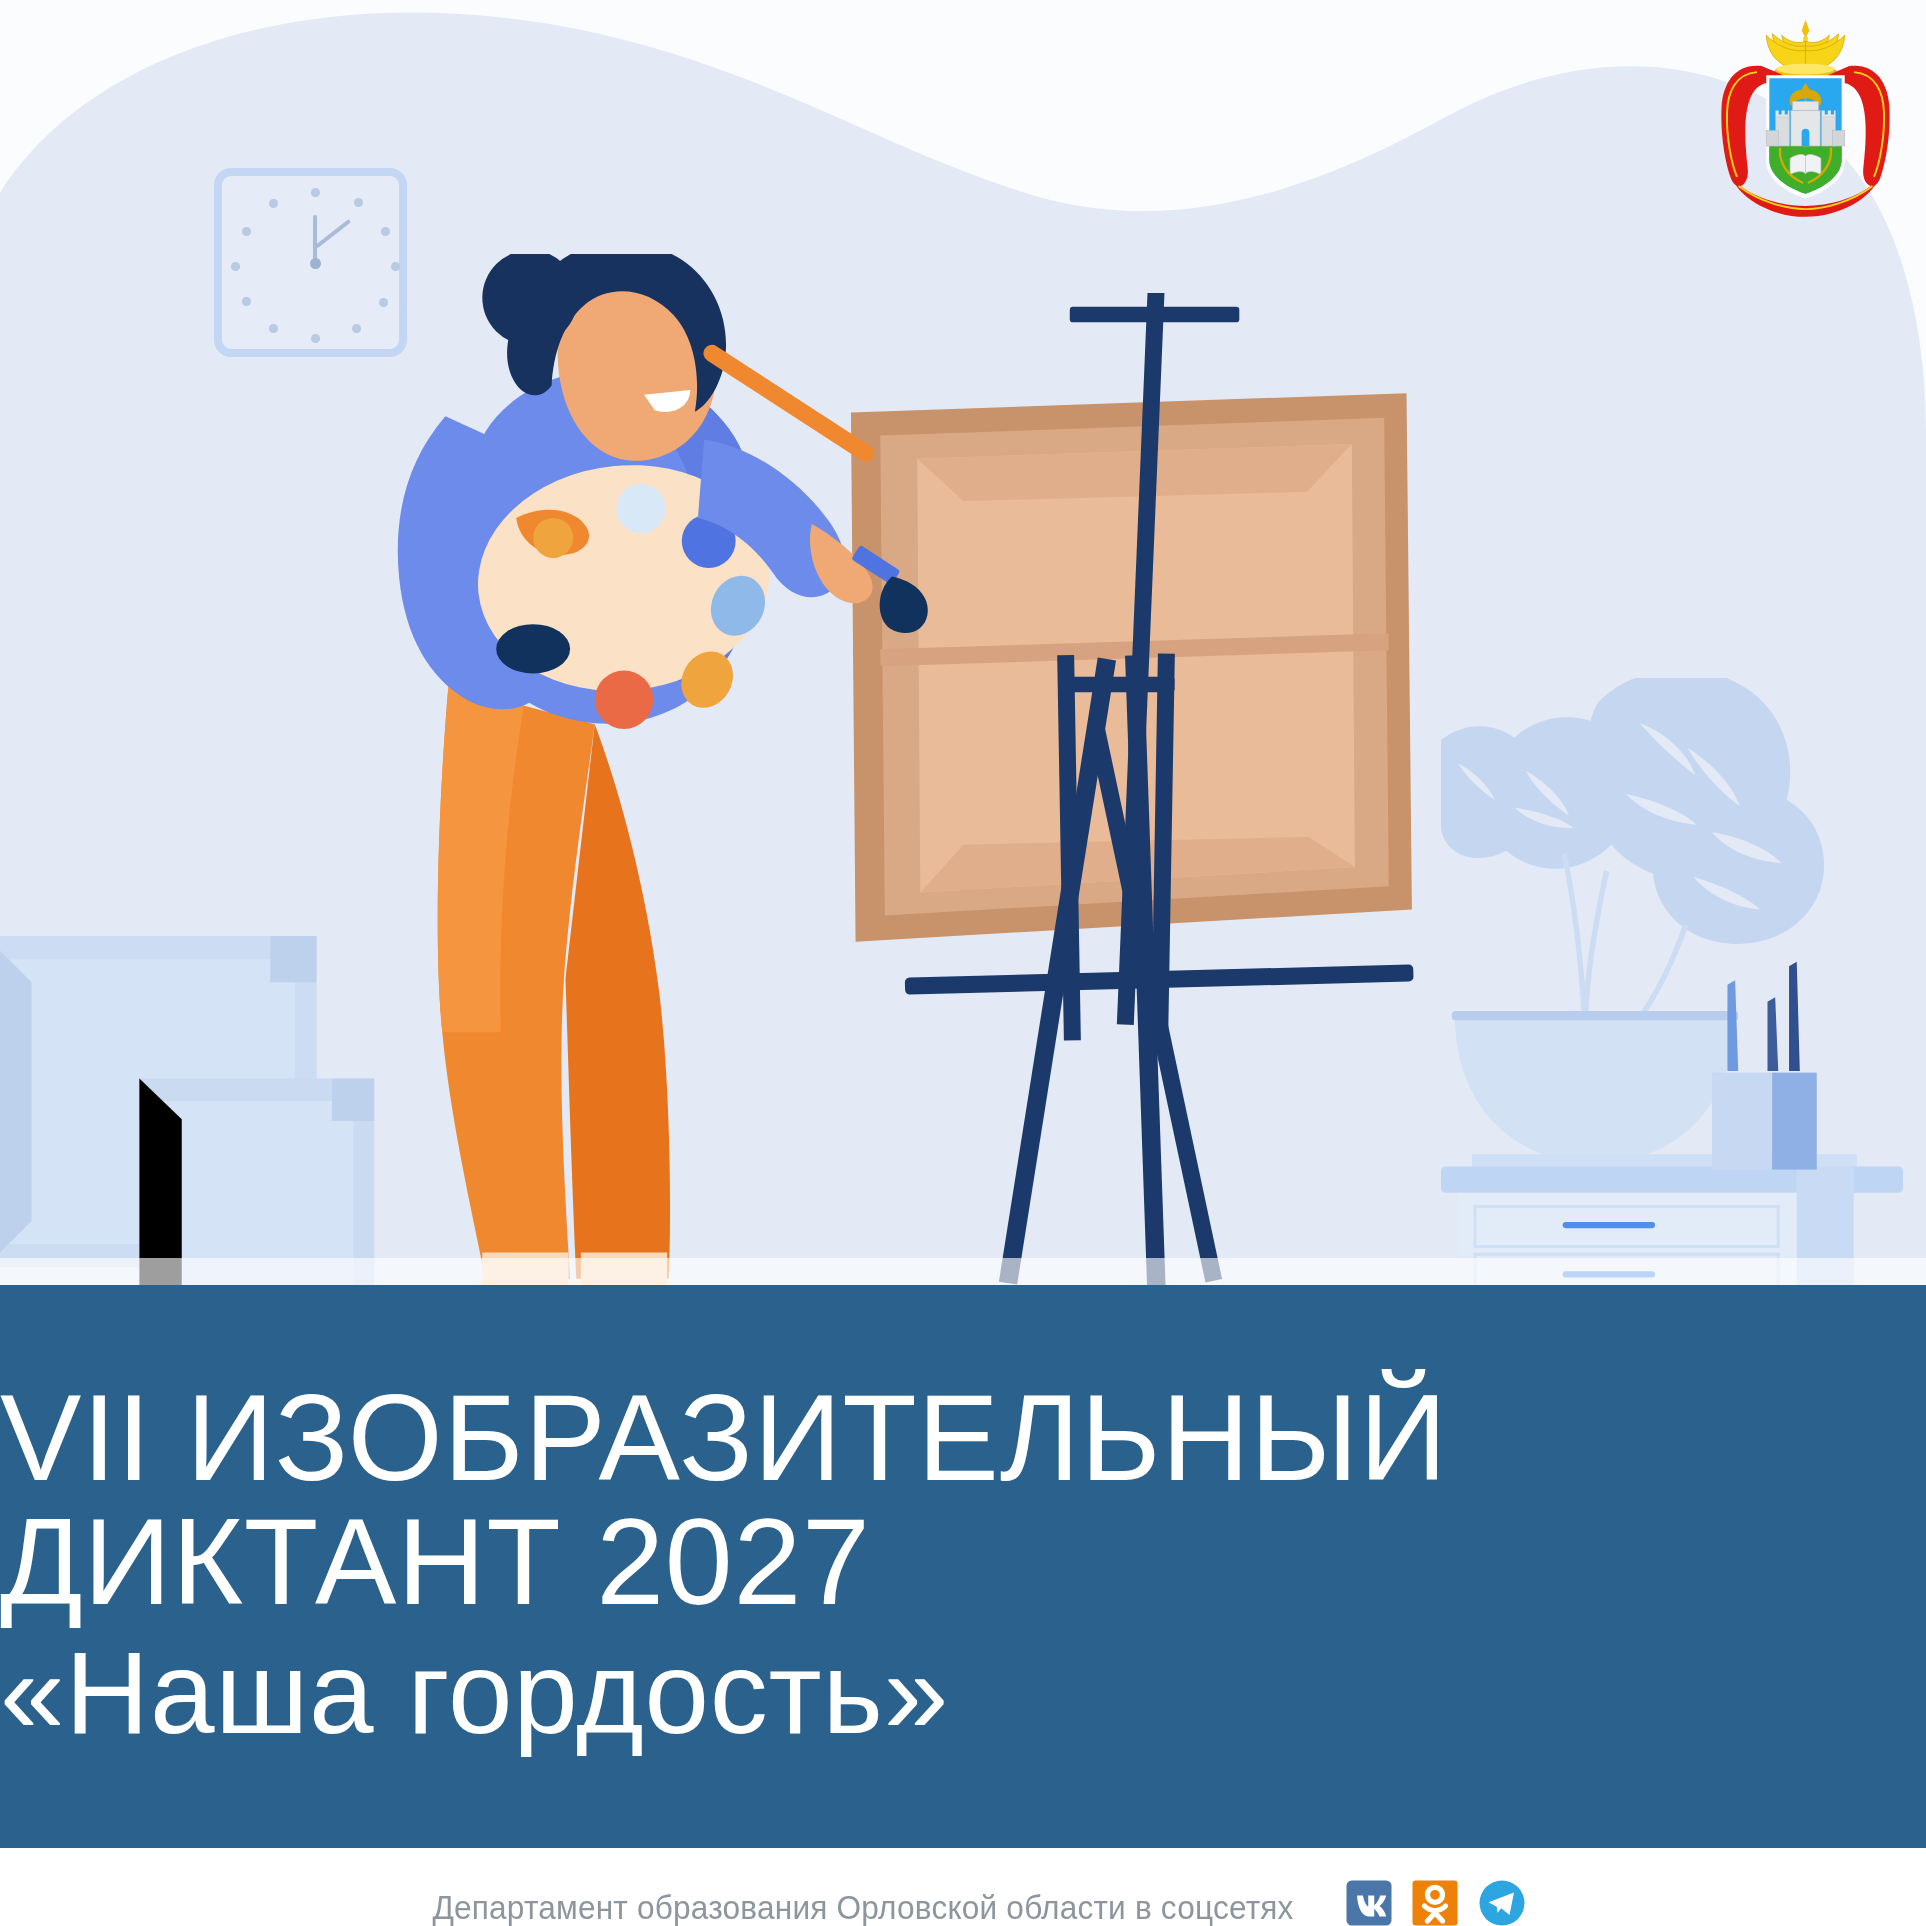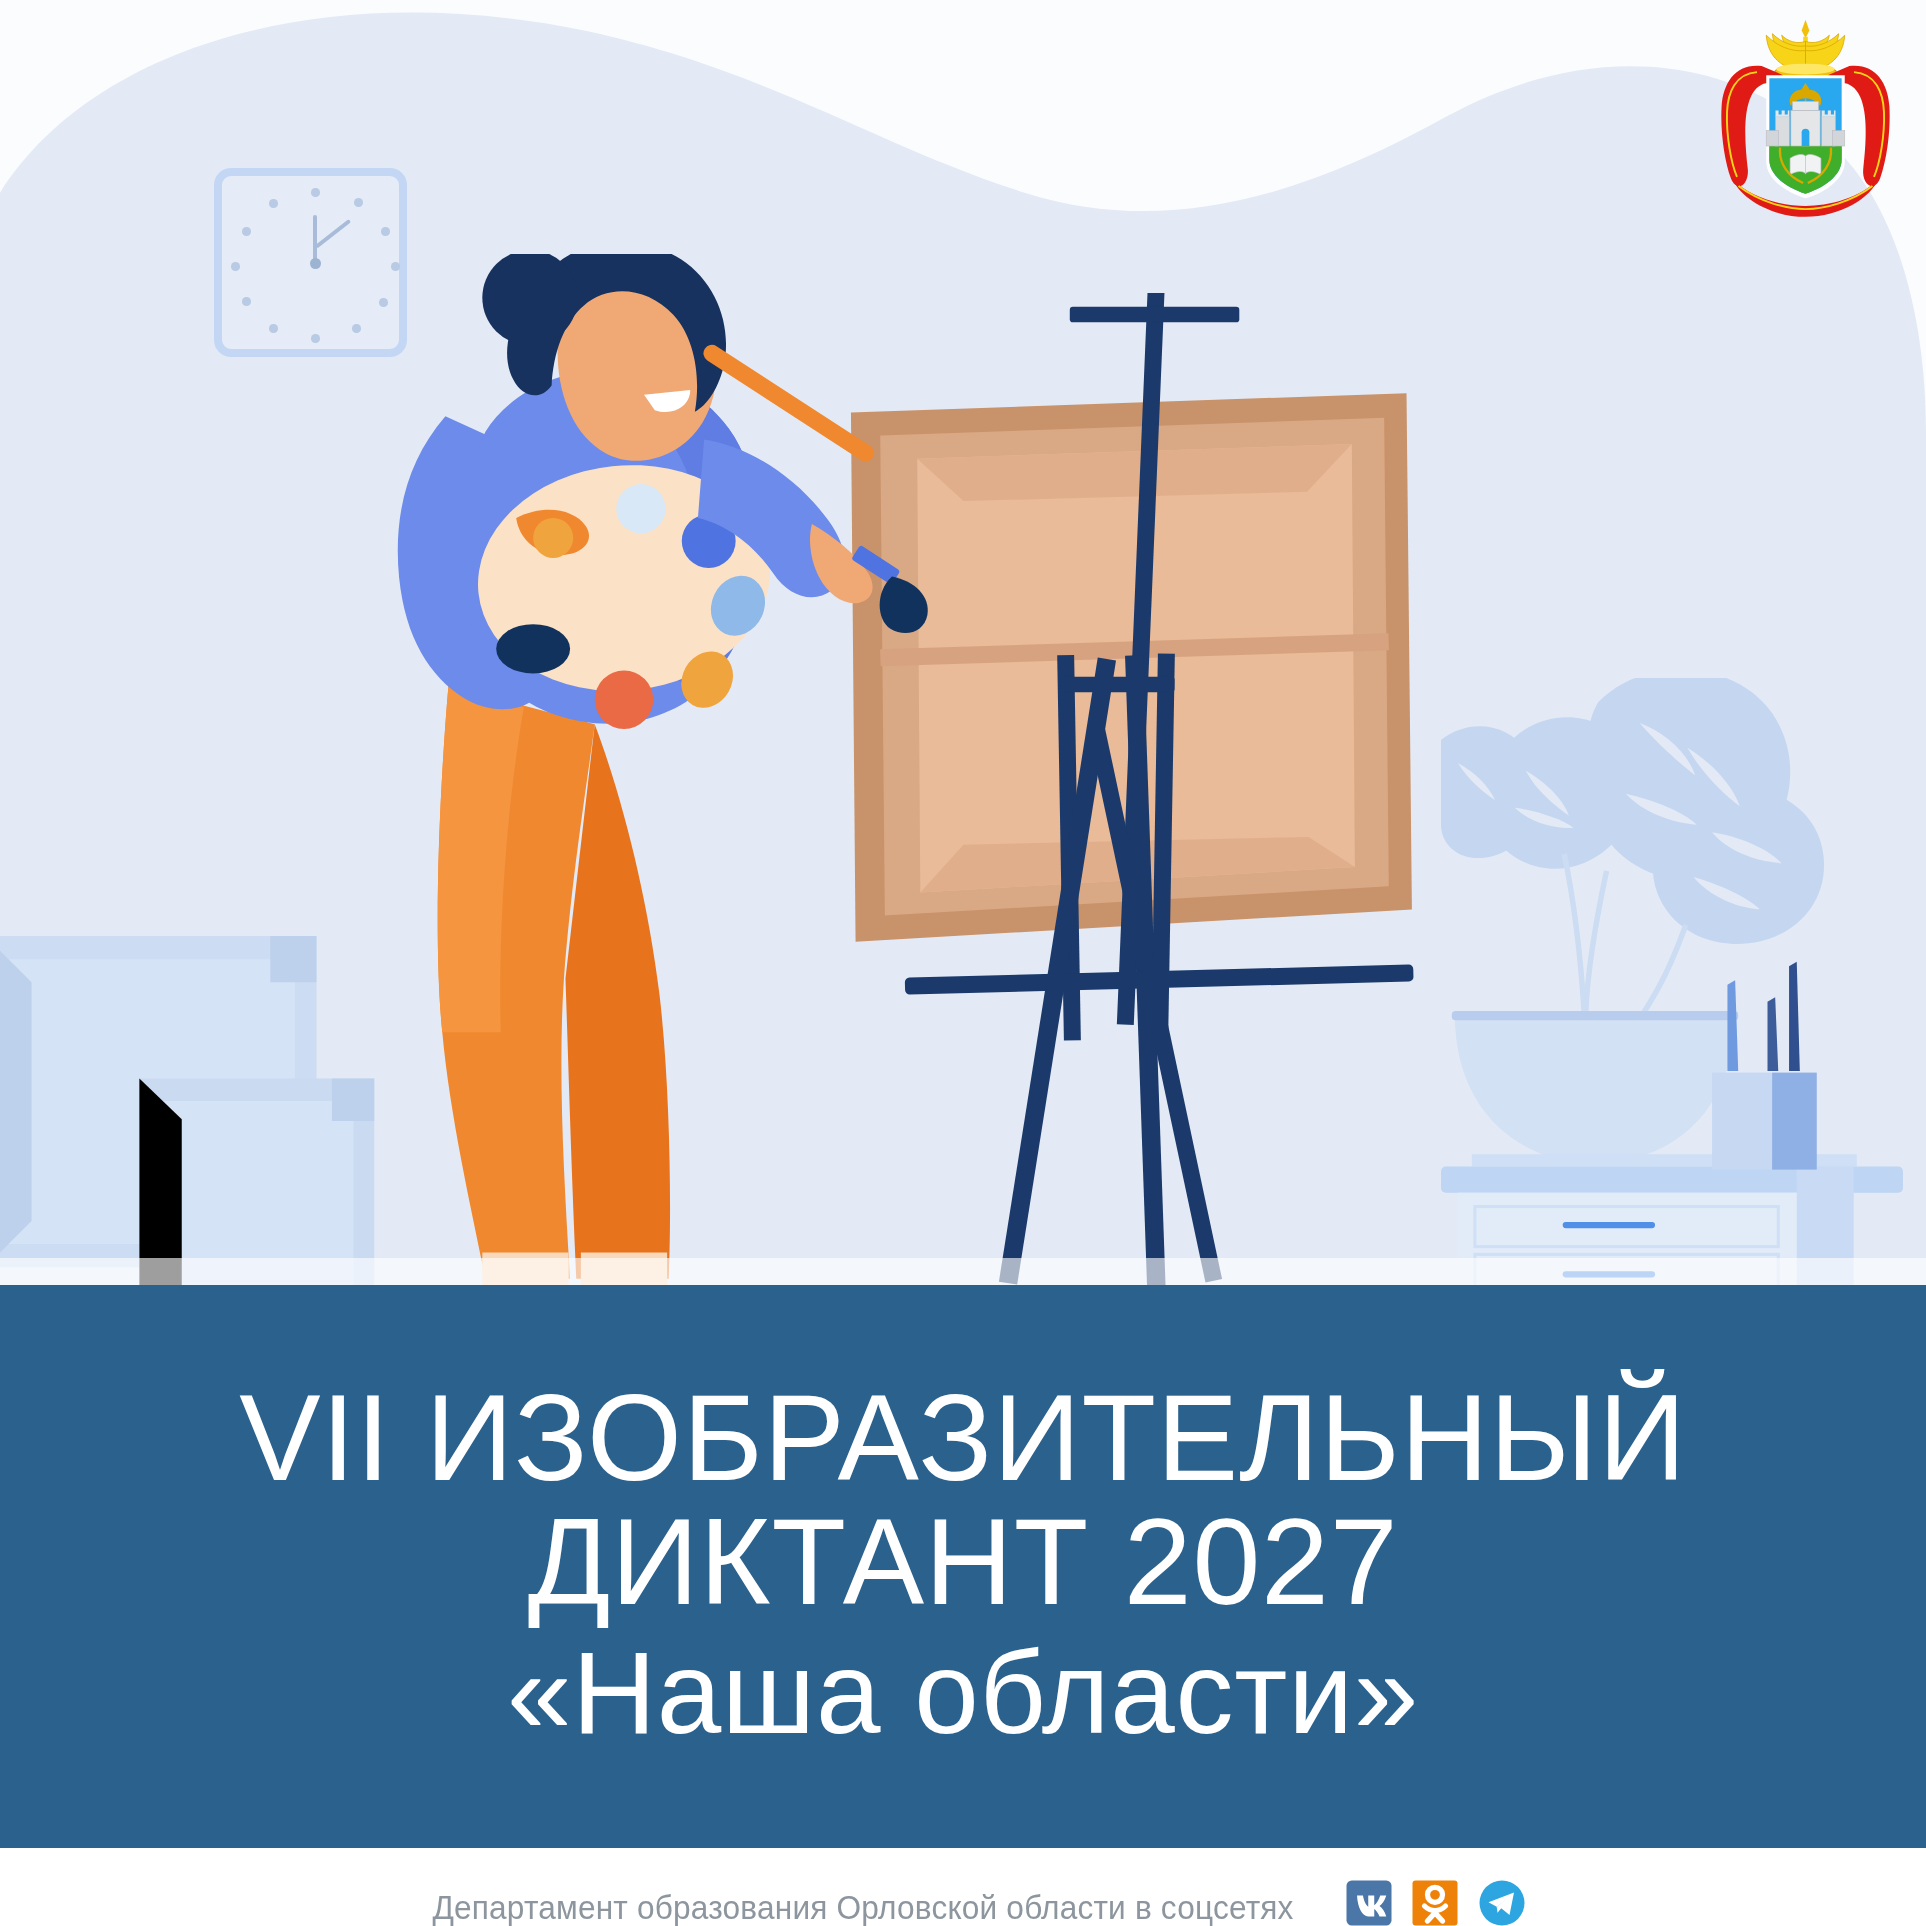--- a/index.html
+++ b/index.html
@@ -52,21 +52,21 @@
   #haze {
     position:absolute; left:0; top:1258px; width:1926px; height:29px;
     background:rgba(255,255,255,0.62);
   }
 
   
   #banner {
     position:absolute; left:0; top:1285px; width:1926px; height:563px;
     background:#2b618d;
     display:flex; flex-direction:column;
-    align-items:center; justify-content:center;
+    align-items:flex-start; justify-content:center;
     padding-top:4.6px;
   }
   #banner .line {
     color:#ffffff;
     font-family:"Liberation Sans", sans-serif;
     font-weight:400;
     letter-spacing:0.8px;
     white-space:nowrap;
     text-align:center;
   }
@@ -356,21 +356,21 @@
       <g stroke="#d9a800" stroke-width="3" fill="none">
         <path d="M82,172 C80,192 92,210 112,218"></path>
         <path d="M148,172 C150,192 138,210 118,218"></path>
       </g>
     </g>
   </svg>
 
   <div id="banner">
     <div class="line t-main">VII ИЗОБРАЗИТЕЛЬНЫЙ</div>
     <div class="line t-main">ДИКТАНТ 2027</div>
-    <div class="line t-sub">«Наша области»</div>
+    <div class="line t-sub">«Наша гордость»</div>
   </div>
 
   <div id="footer">
     <span id="footer-text">Департамент образования Орловской области в соцсетях</span>
 
     <svg class="sicon" viewBox="0 0 64 64">
       <rect x="2" y="2" width="60" height="60" rx="7" fill="#4a76a8"></rect>
       <path d="M16,22 h8 c1,7 4,13 7,15 v-15 h8 v13 c3,-2 6,-7 8,-13 h8
                c-2,7 -6,12 -9,14 3,2 7,7 9,14 h-9 c-2,-5 -5,-9 -7,-10 v10 h-8
                c-8,-1 -14,-11 -15,-28 Z" fill="#ffffff"></path>

